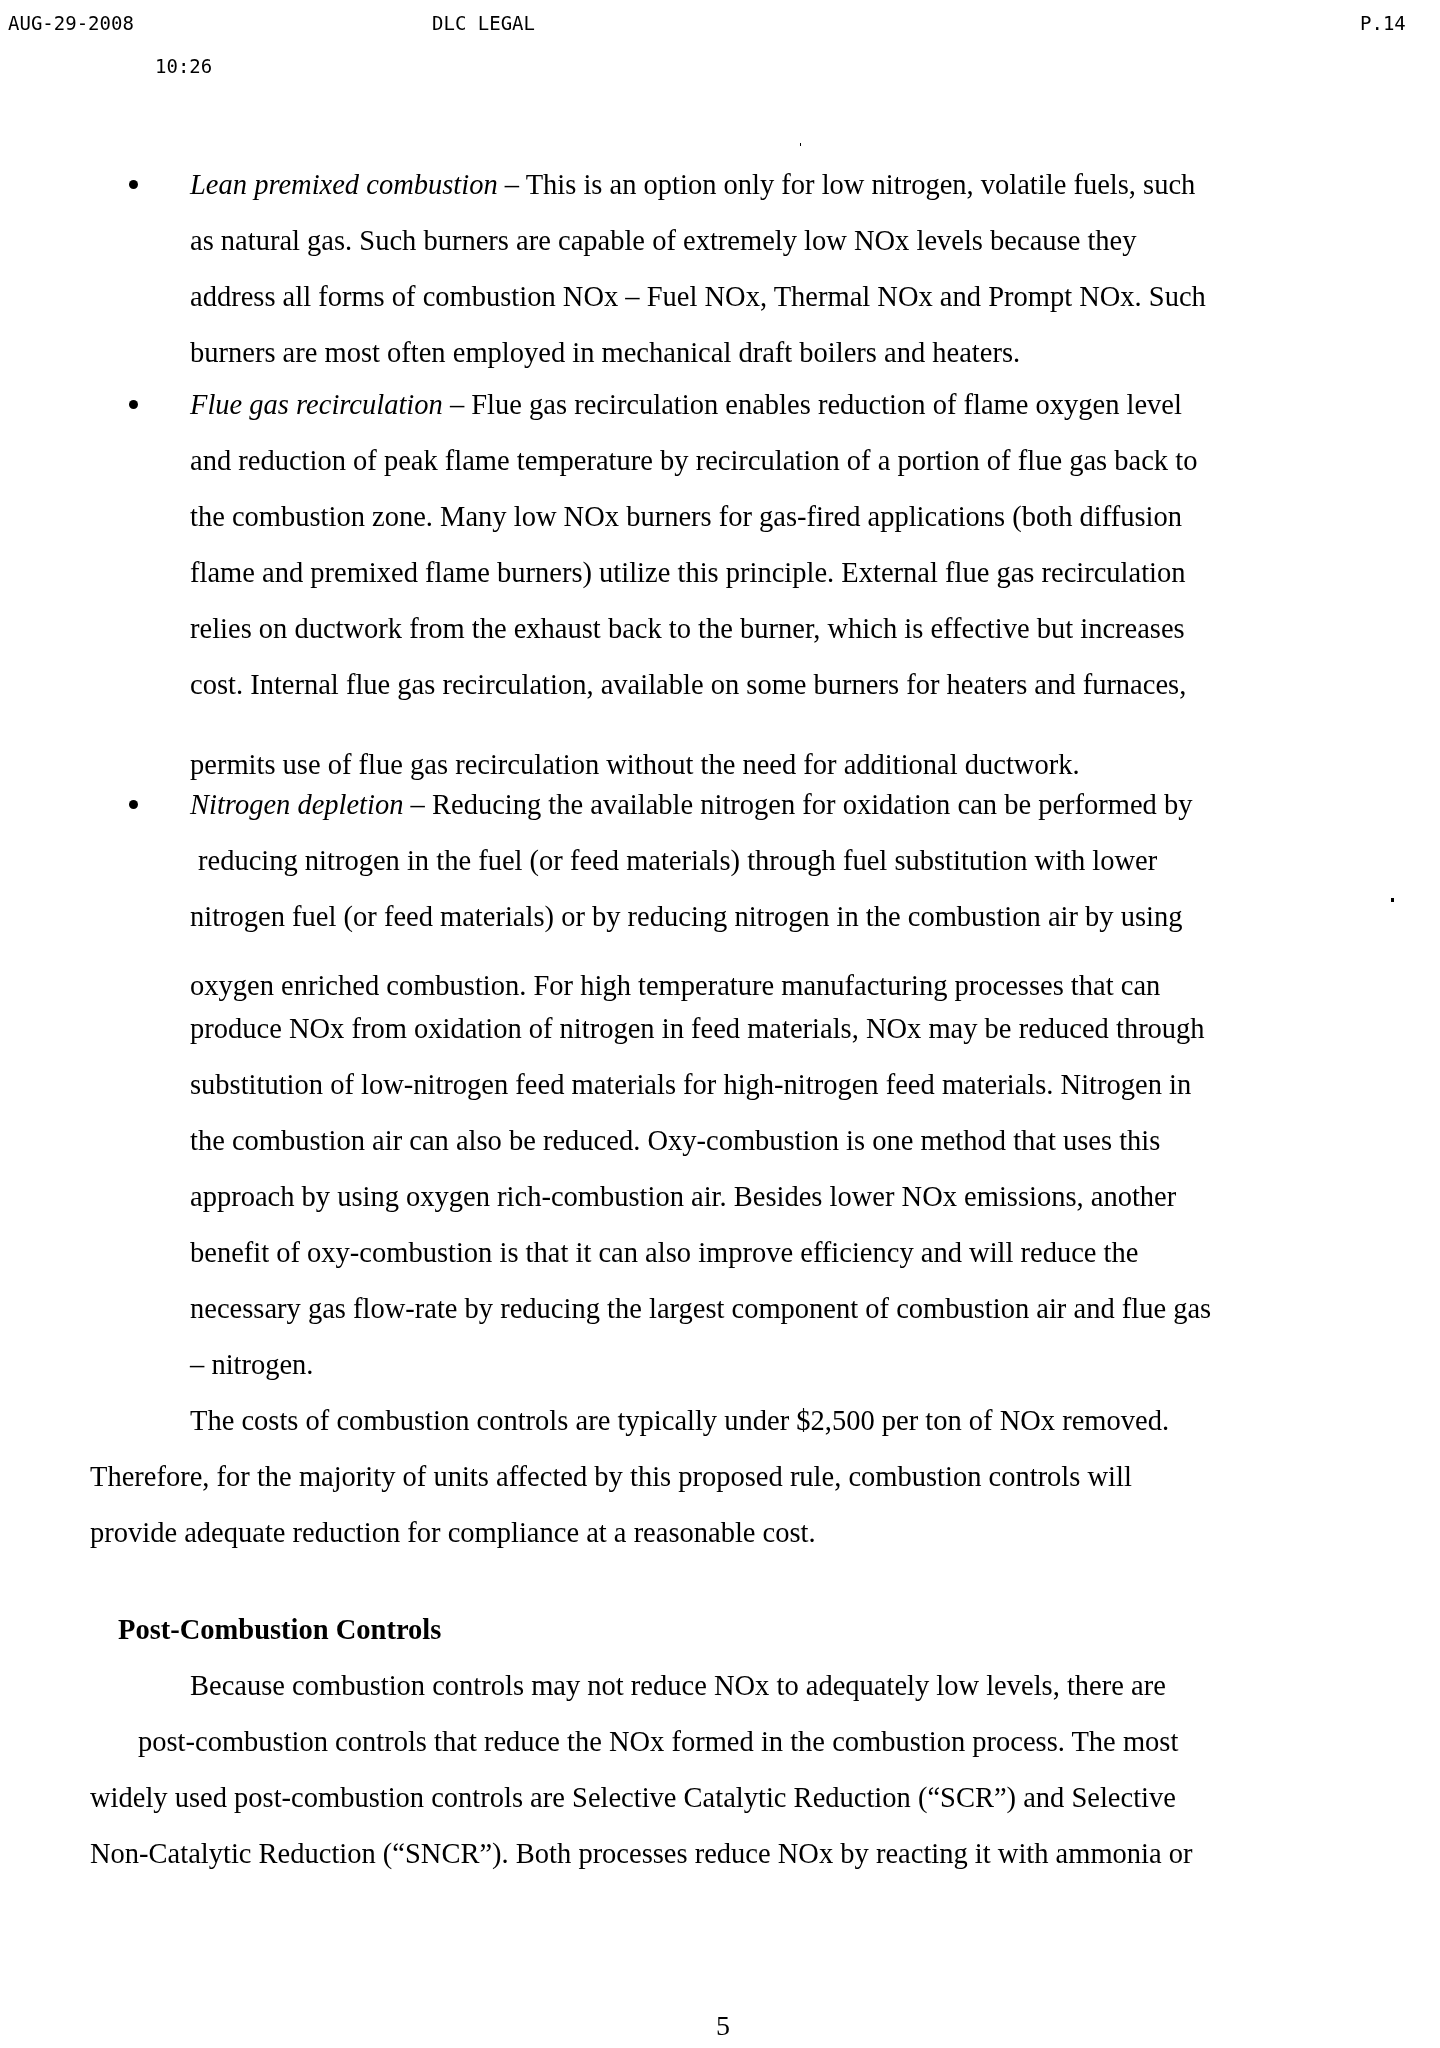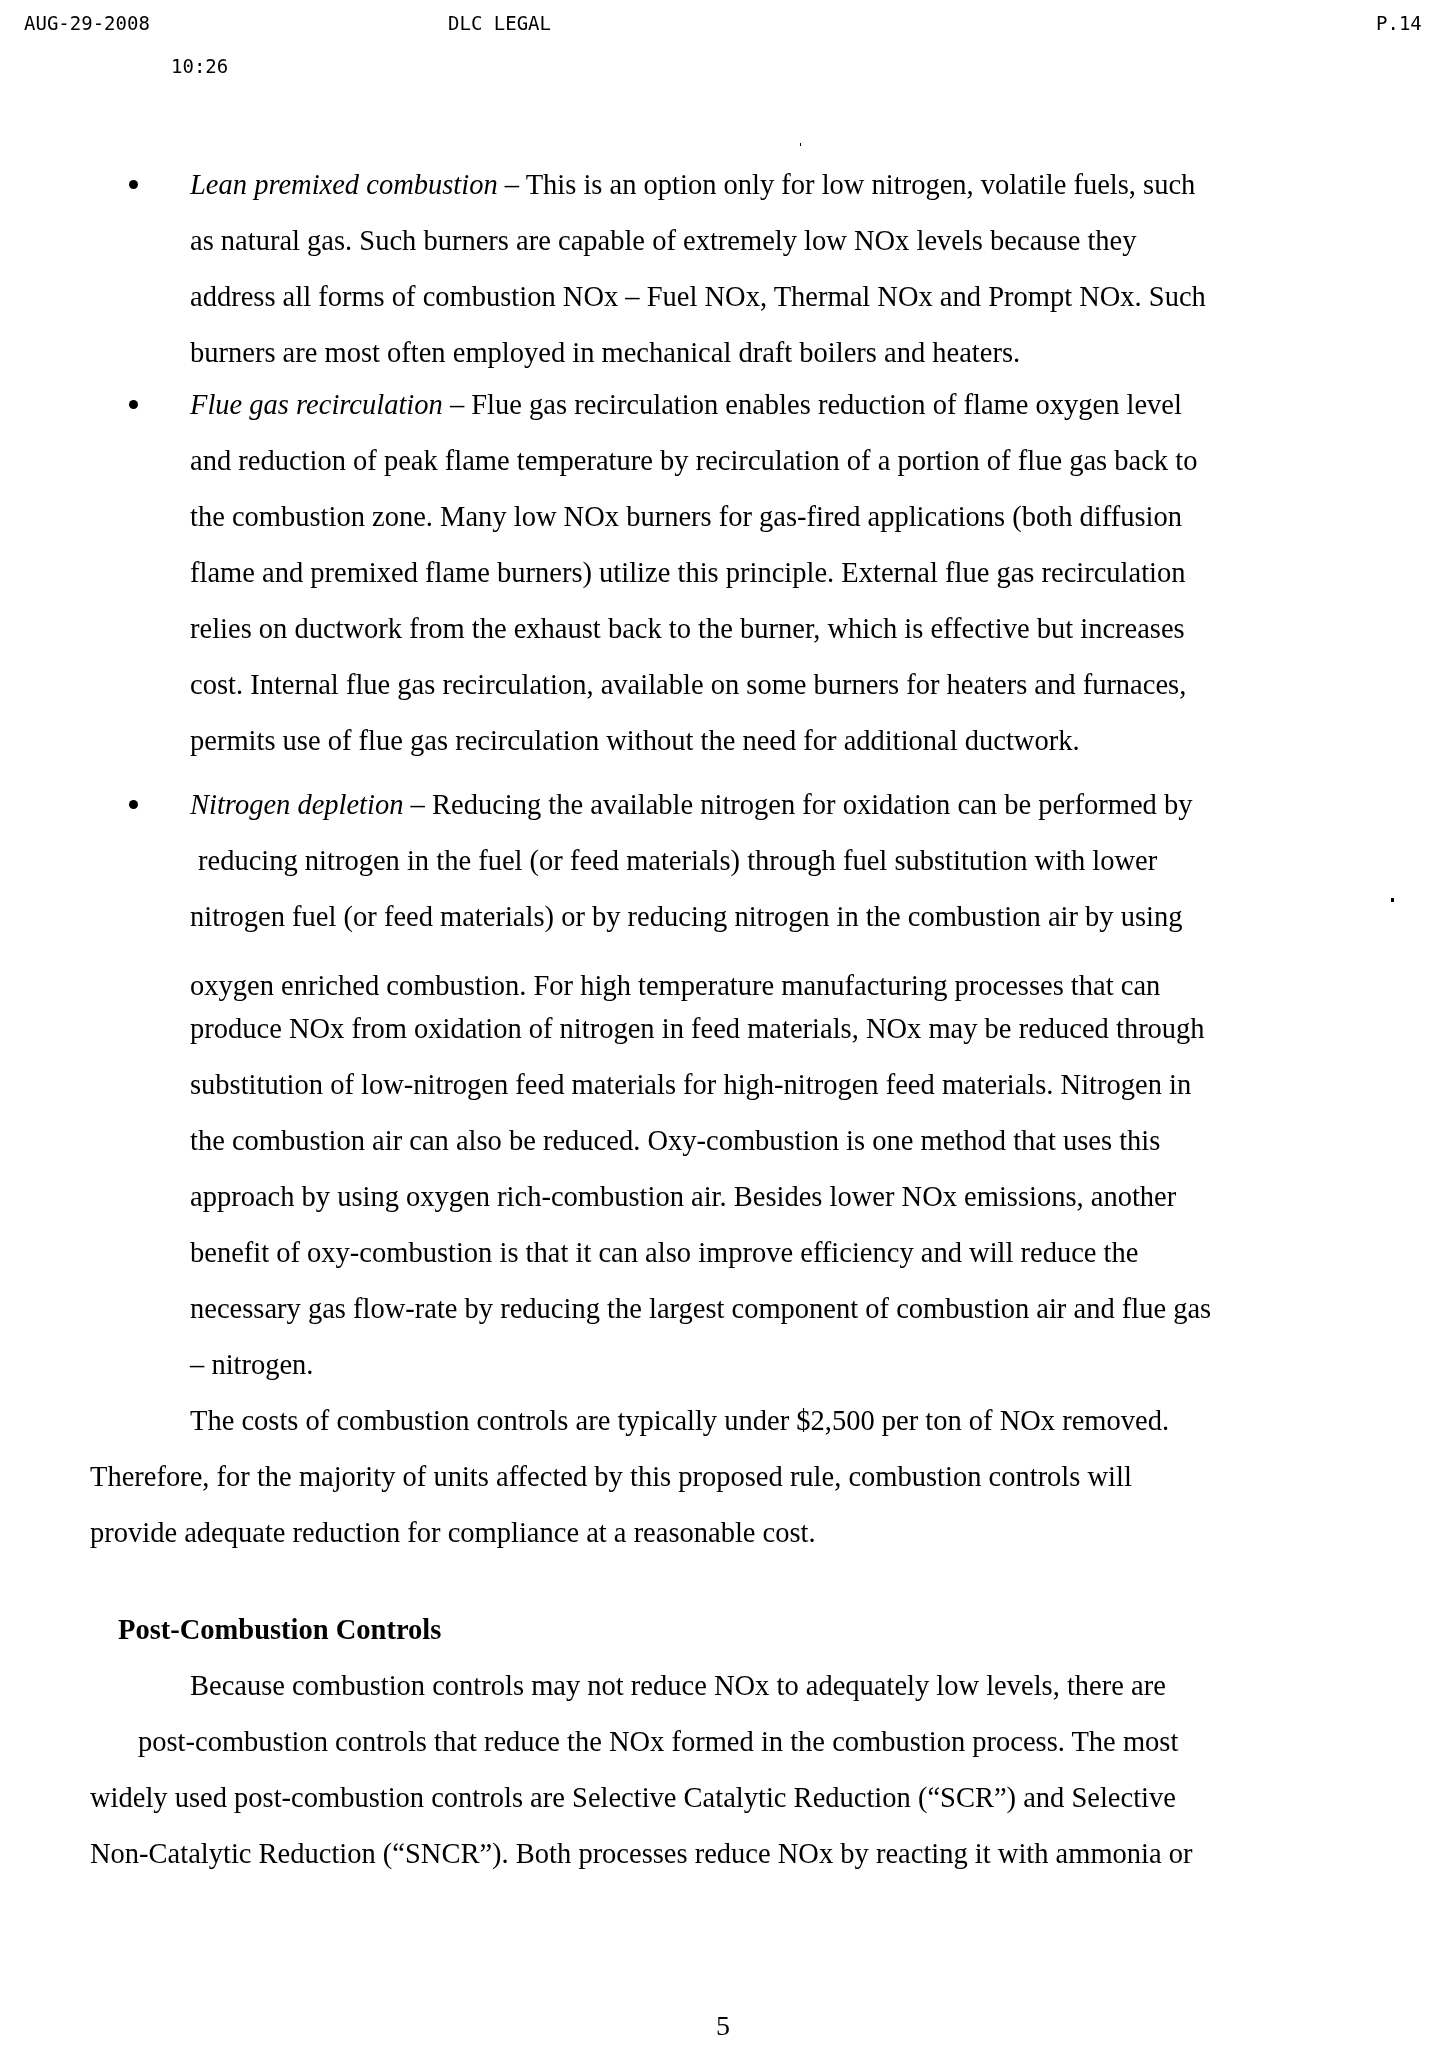--- a/index.html
+++ b/index.html
@@ -1,18 +1,18 @@
 <!DOCTYPE html>
 <html><head>
 <meta charset="utf-8">
 <style>
   html, body { margin: 0; padding: 0; background: #ffffff; }
   body { width: 1440px; height: 2048px; position: relative; overflow: hidden; color: #000; }
   .fax-header {
-    position: absolute; top: 8px; left: 16px; width: 1424px; height: 30px;
+    position: absolute; top: 8px; left: 0; width: 1424px; height: 30px;
     font-family: "DejaVu Sans Mono", monospace; font-size: 19px; letter-spacing: 0px;
   }
   .fax-header span { position: absolute; top: 4px; }
   .fh-date { left: 8px; }
   .fh-time { left: 155px; margin-top: 43px; }
   .fh-sender { left: 432px; }
   .fh-page { left: 1360px; }
 
   .doc {
     position: absolute; left: 0; top: 0; width: 1440px;
@@ -49,21 +49,21 @@
   </div>
 
   <div>
     <span class="bullet-dot" style="left:129px; top:400px;"></span>
     <div class="line" style="left:190px; top:377px;"><span class="italic">Flue gas recirculation</span><span> – Flue gas recirculation enables reduction of flame oxygen level</span></div>
     <div class="line" style="left:190px; top:433px;">and reduction of peak flame temperature by recirculation of a portion of flue gas back to</div>
     <div class="line" style="left:190px; top:489px;">the combustion zone.  Many low NOx burners for gas-fired applications (both diffusion</div>
     <div class="line" style="left:190px; top:545px;">flame and premixed flame burners) utilize this principle.  External flue gas recirculation</div>
     <div class="line" style="left:190px; top:601px;">relies on ductwork from the exhaust back to the burner, which is effective but increases</div>
     <div class="line" style="left:190px; top:657px;">cost.  Internal flue gas recirculation, available on some burners for heaters and furnaces,</div>
-    <div class="line" style="left:190px; top:713px;">permits use of flue gas recirculation without the need for additional ductwork.</div>
+    <div class="line" style="left:190px; top:737px;">permits use of flue gas recirculation without the need for additional ductwork.</div>
   </div>
 
   <div>
     <span class="bullet-dot" style="left:129px; top:800px;"></span>
     <div class="line" style="left:190px; top:777px;"><span class="italic">Nitrogen depletion</span><span> – Reducing the available nitrogen for oxidation can be performed by</span></div>
     <div class="line" style="left:198px; top:833px;">reducing nitrogen in the fuel (or feed materials) through fuel substitution with lower</div>
     <div class="line" style="left:190px; top:889px;">nitrogen fuel (or feed materials) or by reducing nitrogen in the combustion air by using</div>
     <div class="line" style="left:190px; top:958px;">oxygen enriched combustion.  For high temperature manufacturing processes that can</div>
     <div class="line" style="left:190px; top:1001px;">produce NOx from oxidation of nitrogen in feed materials, NOx may be reduced through</div>
     <div class="line" style="left:190px; top:1057px;">substitution of low-nitrogen feed materials for high-nitrogen feed materials.  Nitrogen in</div>

